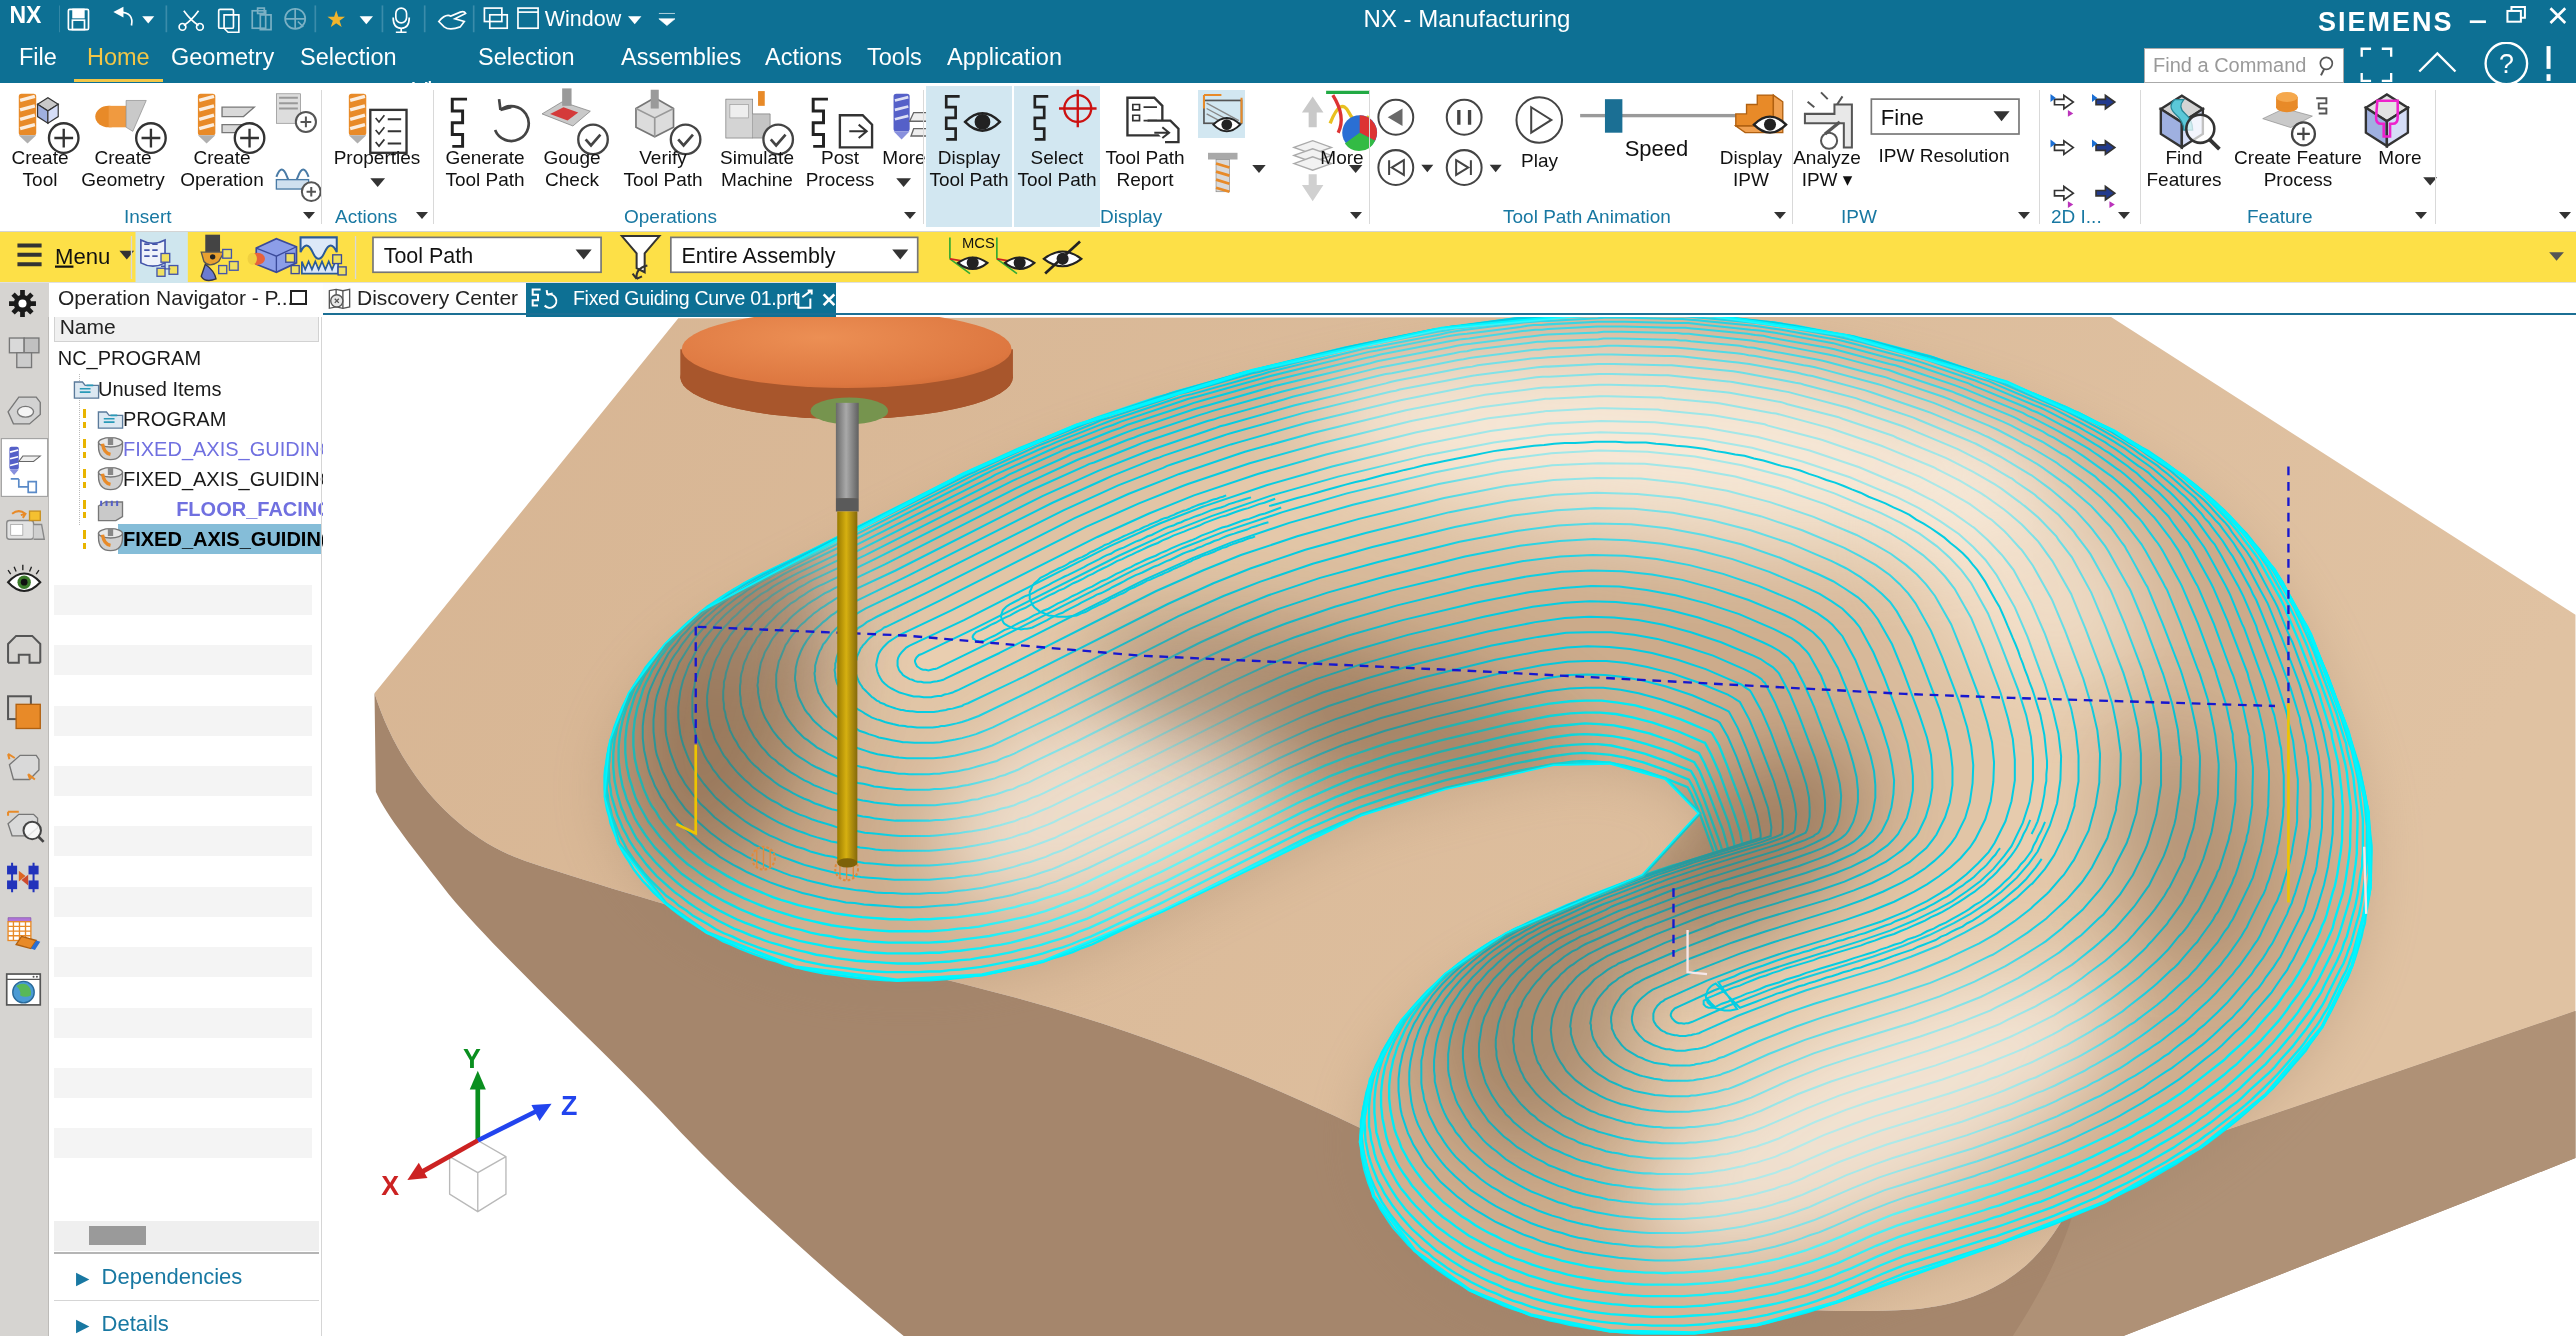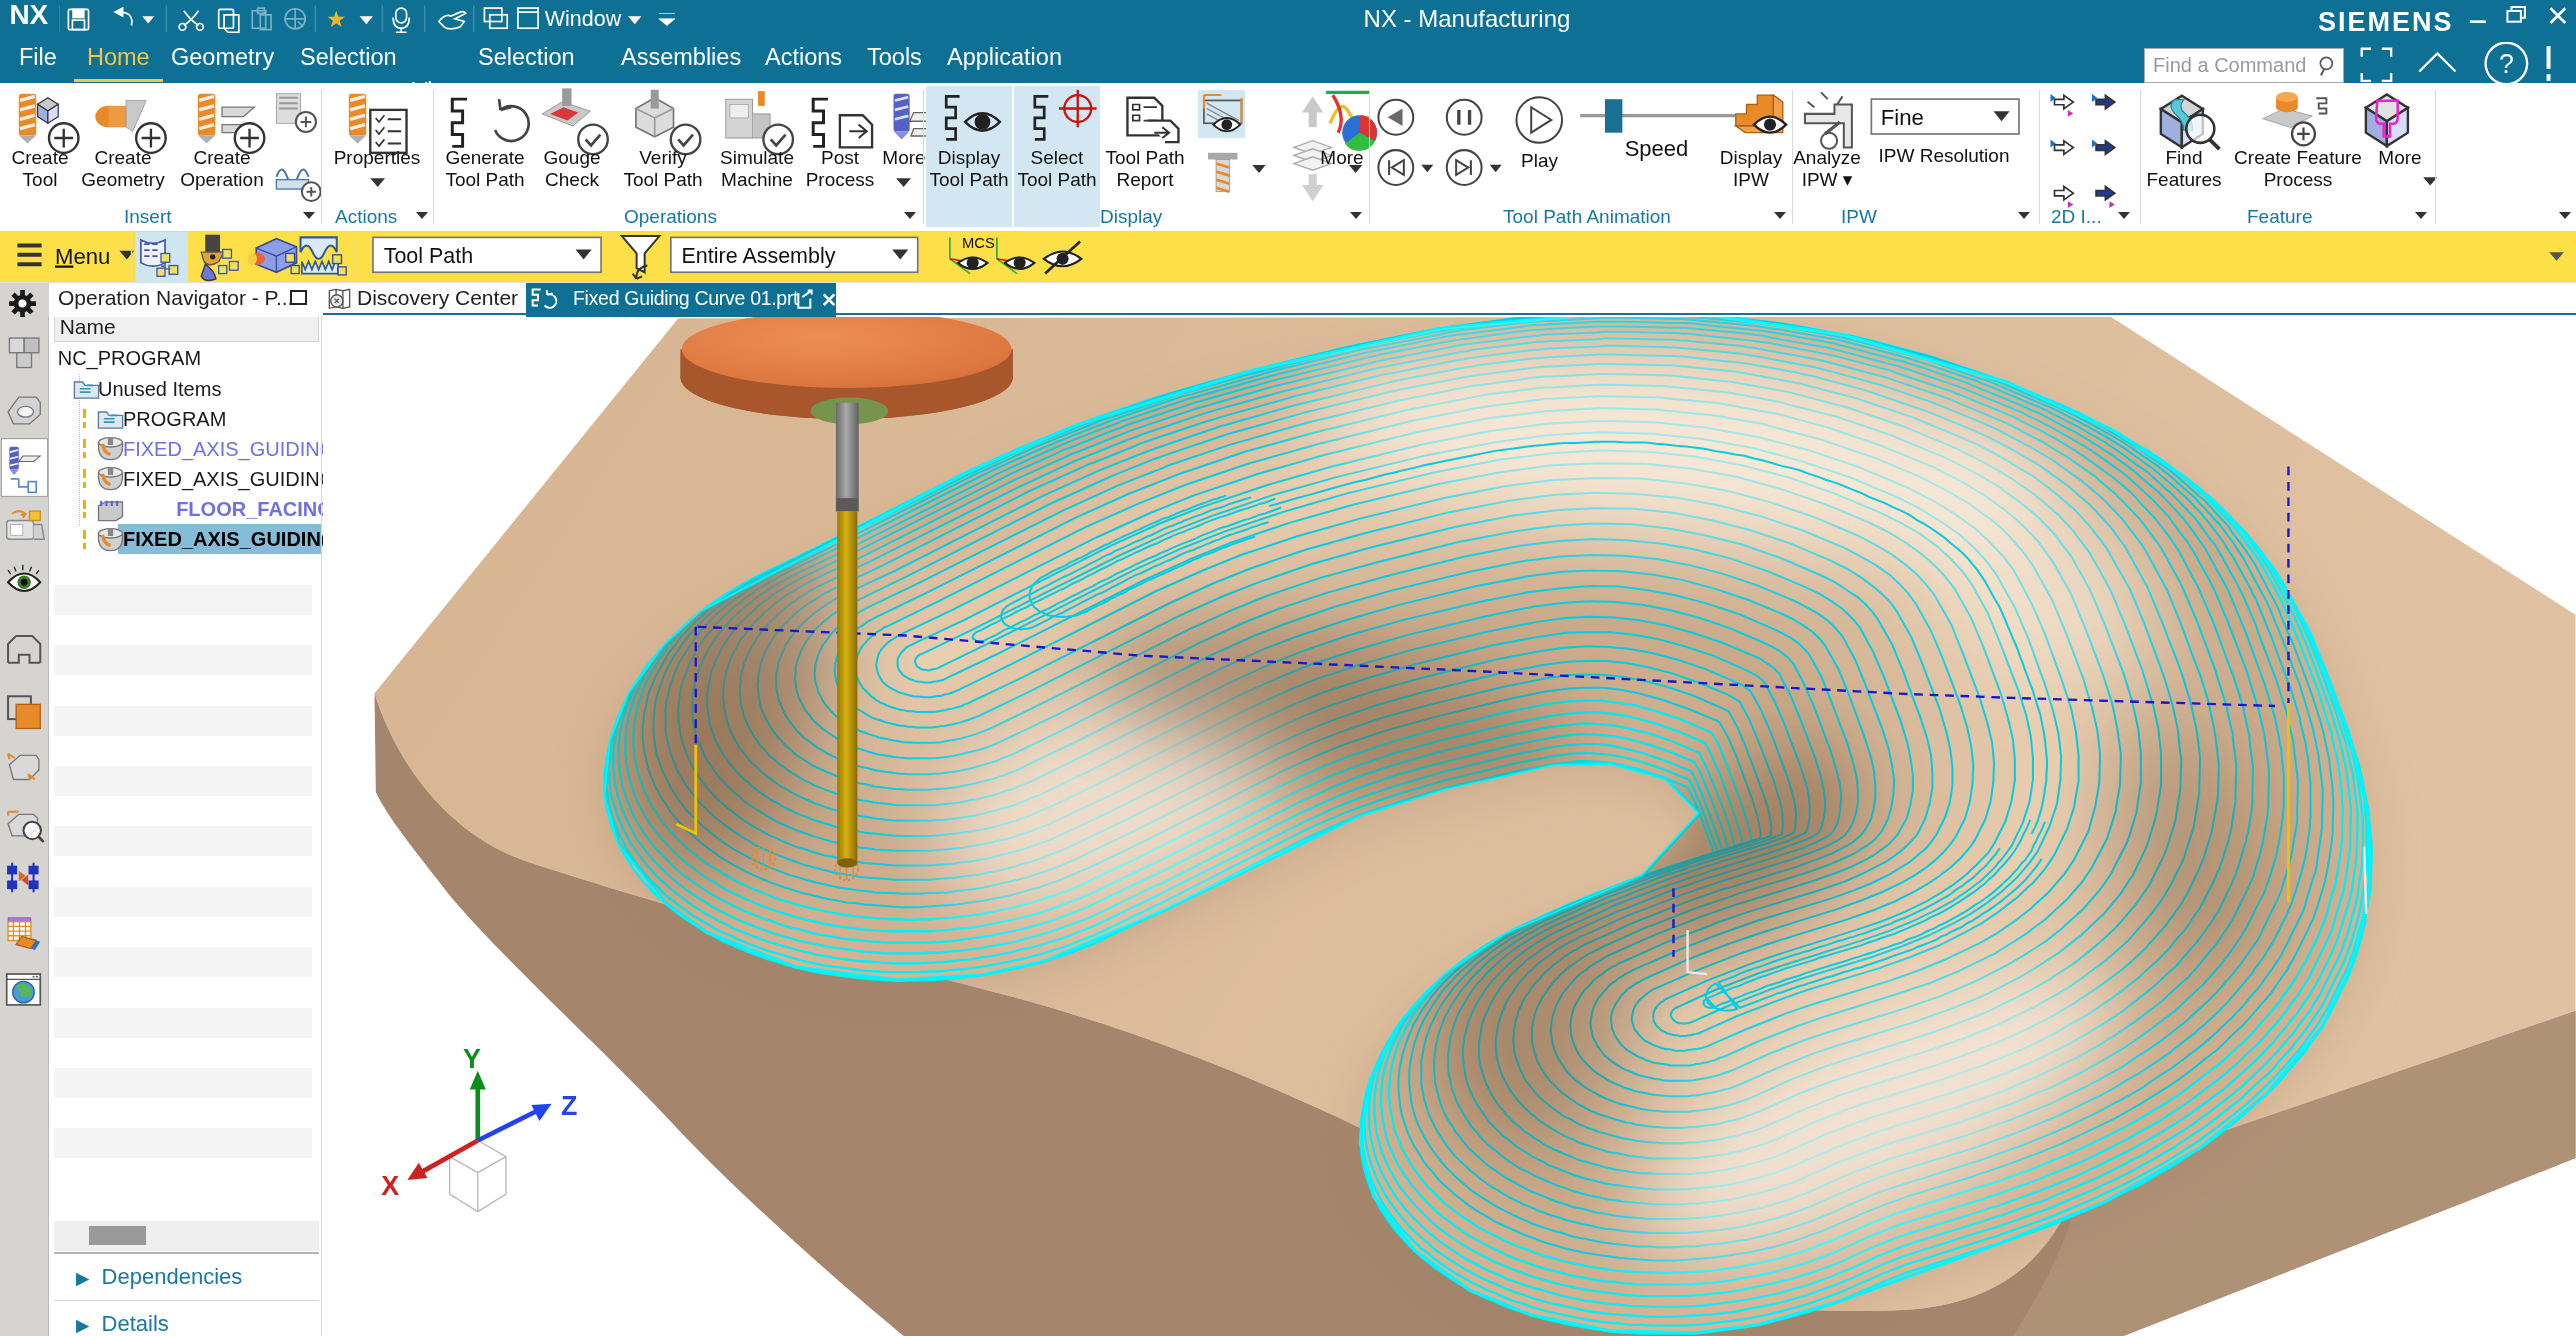--- a/index.html
+++ b/index.html
@@ -23,21 +23,21 @@
   #navpanel { position:absolute; left:49px; top:283px; width:274px; height:1054px; background:#fff; z-index:2; overflow:hidden; }
   #viewport { position:absolute; left:323px; top:317px; width:2253px; height:1020px; background:#fff; overflow:hidden; }
   .treerow { position:absolute; left:0; width:263px; height:30px; font-size:20px; line-height:30px; color:#1a1a1a; }
   .stripe { position:absolute; left:4.7px; width:258px; height:30px; }
   svg text { font-family:"Liberation Sans", sans-serif; }
 </style>
 </head>
 <body>
 
 <div id="titlebar">
-  <div class="qicon" style="left:9.4px; top:2.7px; font-size:28px; font-weight:bold;">NX</div>
+  <div class="qicon" style="left:9.4px; top:2.7px; font-size:23px; font-weight:bold;">NX</div>
   <svg class="abs" style="left:59px; top:4px;" width="671" height="31" viewBox="0 0 1000 46">
     <g stroke="#fff" stroke-width="2.5" fill="none">
       <line x1="0" y1="2" x2="0" y2="42" stroke="#3b8caa"></line>
       <rect x="14" y="8" width="30" height="30" rx="2"></rect>
         <rect x="21" y="8" height="12" width="16" fill="#fff"></rect>
         <rect x="20" y="24" width="18" height="14"></rect>
       <path d="M 108 32 Q 112 12 90 12 l -4 0"></path>
       <path d="M 96 4 l -15 8 15 8 z" fill="#fff" stroke="none"></path>
       <path d="M 124 18 l 18 0 -9 11 z" fill="#fff" stroke="none"></path>
       <line x1="160" y1="2" x2="160" y2="42" stroke="#3b8caa"></line>

